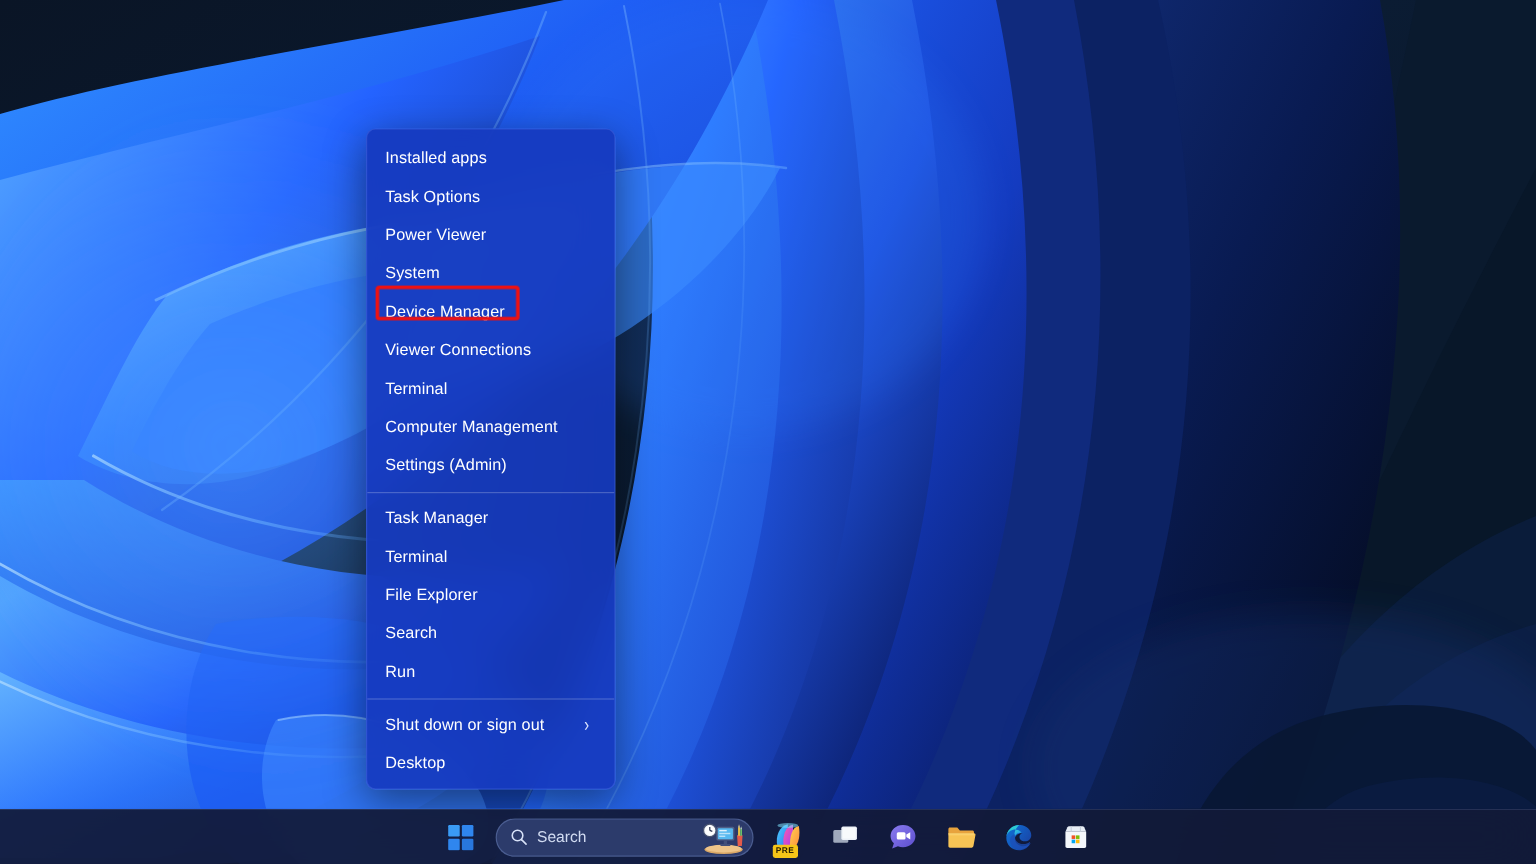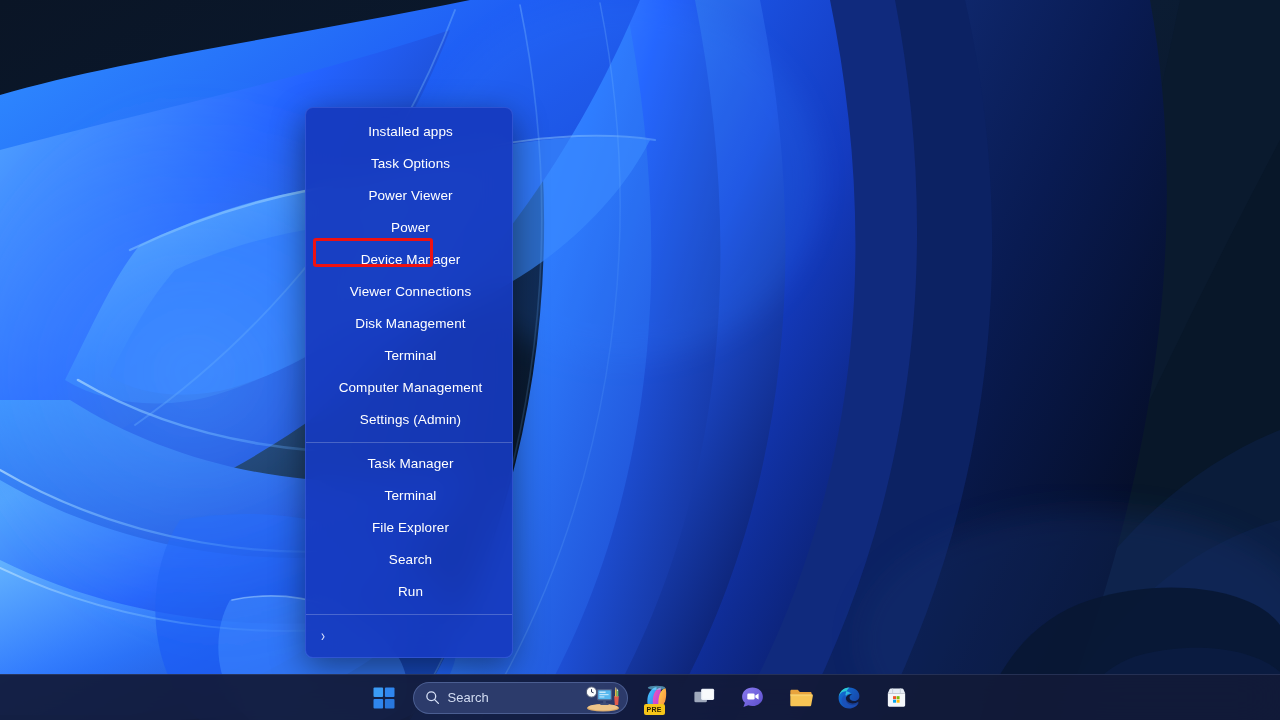--- a/index.html
+++ b/index.html
@@ -31,21 +31,21 @@
     height:32px;
     line-height:32px;
     padding:0 12px 0 15px;
     color:#ffffff;
     font-size:13.5px;
     letter-spacing:0.1px;
     white-space:nowrap;
     cursor:default;
     display:flex; align-items:center;
   }
-  .menu-item .lbl { flex:1 1 auto;text-align:center; }
+  .menu-item .lbl { flex:1 1 auto; }
   .menu-item .chev {
     flex:0 0 auto; font-size:12px; color:#dbe4ff;
     transform:scaleY(1.35); margin-right:9px;
   }
   .menu-sep {
     height:1px; margin:6px 0 5px 0;
     background:rgba(255,255,255,0.22);
   }
   
   #highlight-box {
@@ -211,32 +211,29 @@
       <div class="menu-item">
         <span class="lbl">Installed apps</span>
       </div>
       <div class="menu-item">
         <span class="lbl">Task Options</span>
       </div>
       <div class="menu-item">
         <span class="lbl">Power Viewer</span>
       </div>
       <div class="menu-item">
-        <span class="lbl">Power</span>
+        <span class="lbl">System</span>
       </div>
       <div class="menu-item">
         <span class="lbl">Device Manager</span>
       </div>
       <div class="menu-item">
         <span class="lbl">Viewer Connections</span>
       </div>
       <div class="menu-item">
-        <span class="lbl">Disk Management</span>
-      </div>
-      <div class="menu-item">
         <span class="lbl">Terminal</span>
       </div>
       <div class="menu-item">
         <span class="lbl">Computer Management</span>
       </div>
       <div class="menu-item">
         <span class="lbl">Settings (Admin)</span>
       </div>
     </div>
 
@@ -257,20 +254,21 @@
       </div>
       <div class="menu-item">
         <span class="lbl">Run</span>
       </div>
     </div>
 
     <div class="menu-sep"></div>
 
     <div>
       <div class="menu-item">
+        <span class="lbl">Shut down or sign out</span>
         <span class="chev">›</span>
       </div>
       <div class="menu-item">
         <span class="lbl">Desktop</span>
       </div>
     </div>
   </div>
 
   <div id="highlight-box"></div>
 

